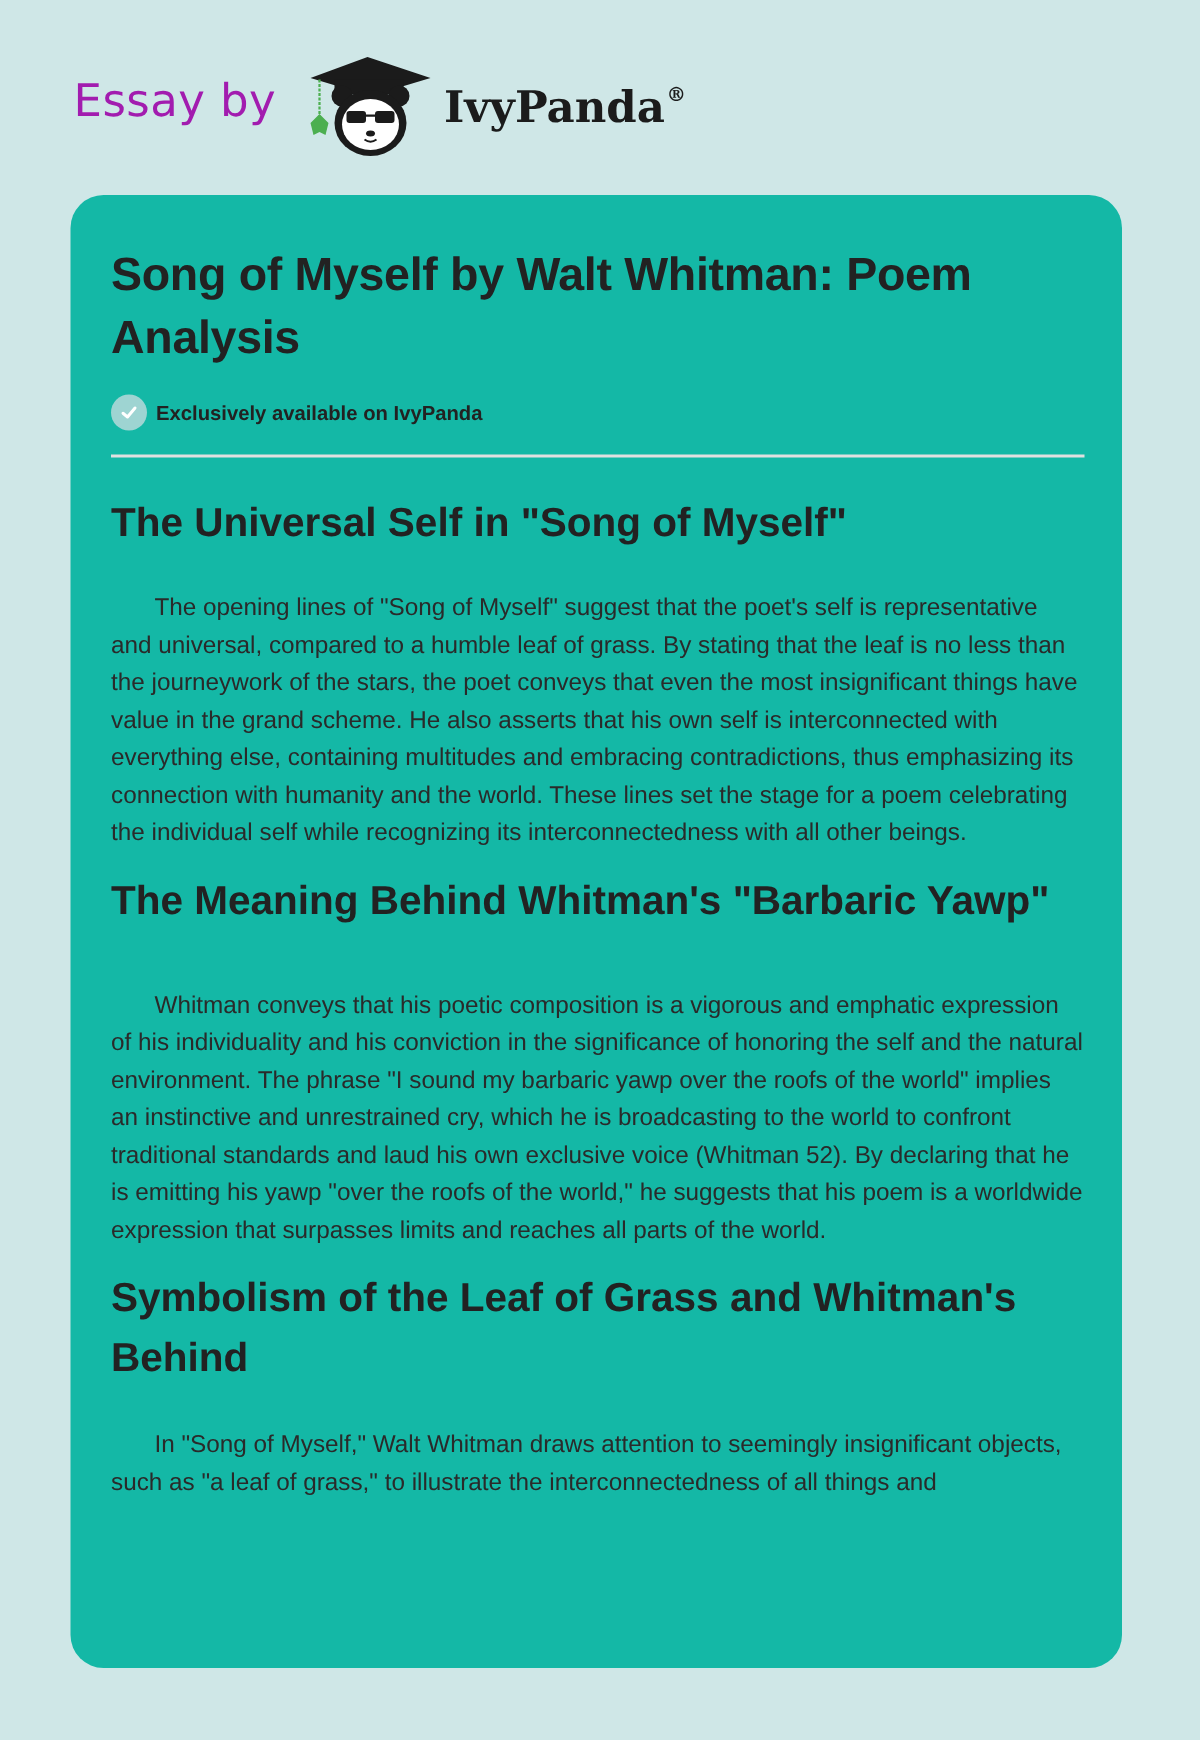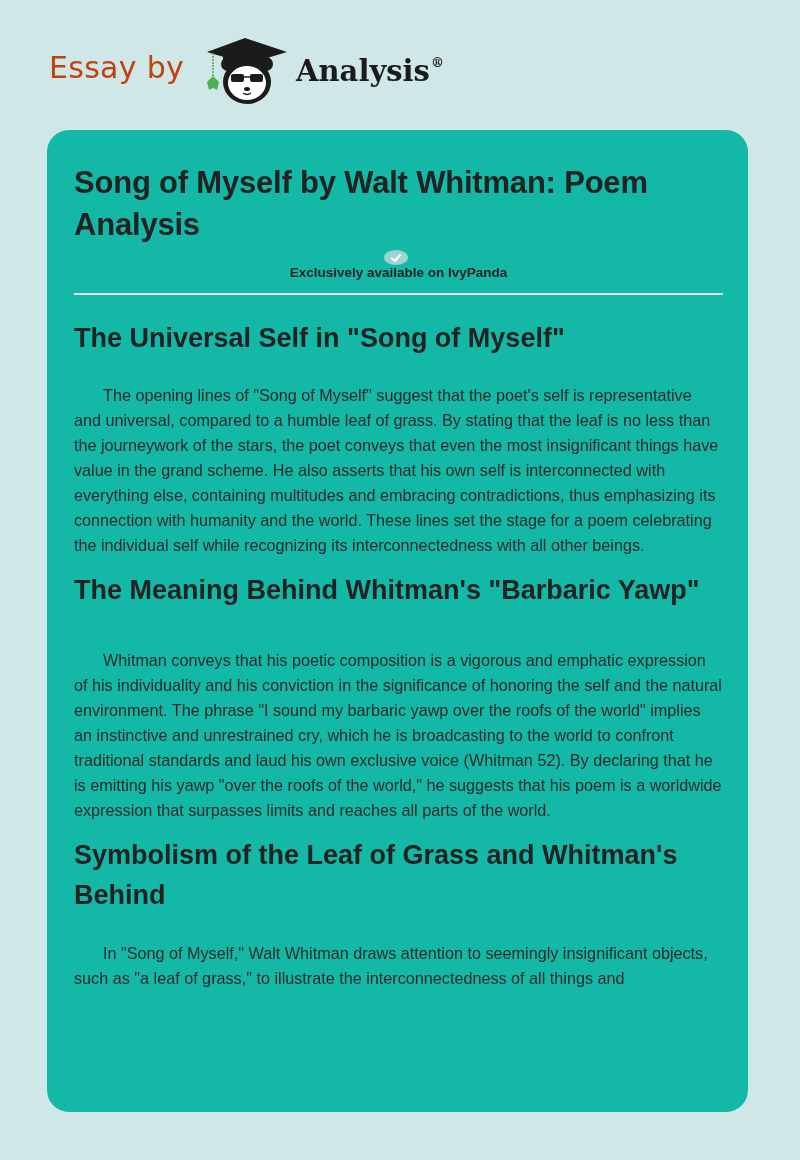--- a/index.html
+++ b/index.html
@@ -9,39 +9,39 @@
     font-family: "Liberation Sans", sans-serif;
     color: #222;
     position: relative;
   }
   .header {
     position: absolute; left: 0; top: 0; width: 800px; height: 130px;
   }
   .essay-by {
     position: absolute; left: 49px; top: 50px;
     font-family: "DejaVu Sans", sans-serif;
-    font-size: 30px; color: #c2410c; letter-spacing: 0.3px;
+    font-size: 30px; color: #a21caf; letter-spacing: 0.3px;
   }
   .logo-icon { position: absolute; left: 203px; top: 36px; width: 88px; height: 72px; }
   .brand {
     position: absolute; left: 296px; top: 54px;
     font-family: "DejaVu Serif", serif; font-weight: bold;
     font-size: 29px; color: #1b1b1b;
   }
   .brand sup { font-size: 13px; vertical-align: 14px; margin-left: 1px; }
   .card {
     position: absolute; left: 47px; top: 130px; width: 701px; height: 982px;
     background: #14b8a6; border-radius: 22px; overflow: hidden;
   }
   .content { position: absolute; left: 27px; top: 32px; width: 649px; }
   h1 {
     margin: 0; font-size: 31px; line-height: 42px; font-weight: bold; color: #222;
     letter-spacing: -0.2px;
   }
-  .badge { display: flex; align-items: center; margin-top: 4px; height: 30px; flex-direction: column; }
+  .badge { display: flex; align-items: center; margin-top: 14px; height: 30px; }
   .badge-check {
     width: 24px; height: 24px; border-radius: 50%; background: #9ed4d2;
     display: flex; align-items: center; justify-content: center; margin-right: 6px;
   }
   .badge-text { font-size: 13.5px; font-weight: bold; color: #222; }
   .divider { height: 2px; background: #e0e0e0; margin-top: 13px; width: 649px; }
   h2 {
     margin: 0; font-size: 27px; line-height: 40px; font-weight: bold; color: #222;
   }
   p {
@@ -74,21 +74,21 @@
     <ellipse cx="44" cy="46" rx="24" ry="22" fill="#1b1b1b"></ellipse>
     <ellipse cx="44" cy="47" rx="19" ry="17" fill="#ffffff"></ellipse>
 
     <rect x="28" y="38" width="13" height="8" rx="2" fill="#1b1b1b"></rect>
     <rect x="47" y="38" width="13" height="8" rx="2" fill="#1b1b1b"></rect>
     <line x1="41" y1="41" x2="47" y2="41" stroke="#1b1b1b" stroke-width="1.5"></line>
 
     <ellipse cx="44" cy="53" rx="3" ry="2" fill="#1b1b1b"></ellipse>
     <path d="M40,57 Q44,60 48,57" stroke="#1b1b1b" stroke-width="1.3" fill="none"></path>
   </svg>
-  <div class="brand"><span>Analysis</span><sup>®</sup></div>
+  <div class="brand"><span>IvyPanda</span><sup>®</sup></div>
 </div>
 
 <div class="card">
   <div class="content">
     <h1>Song of Myself by Walt Whitman: Poem Analysis</h1>
     <div class="badge">
       <span class="badge-check">
         <svg width="12" height="12" viewBox="0 0 12 12">
             <path d="M2,6.5 L5,9 L10,3" stroke="#fff" stroke-width="2" fill="none" stroke-linecap="round" stroke-linejoin="round"></path>
           </svg>

